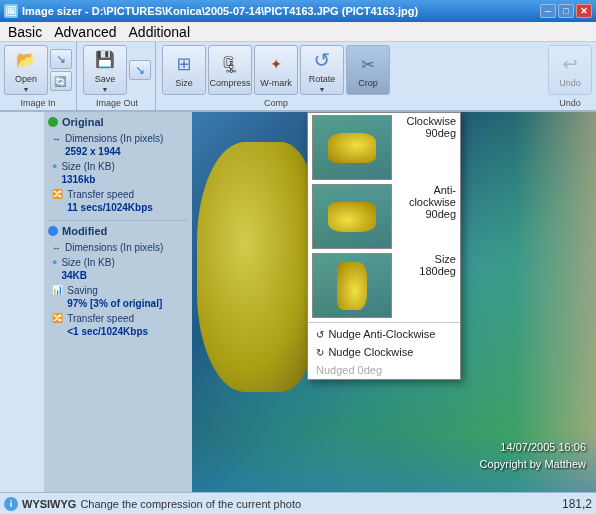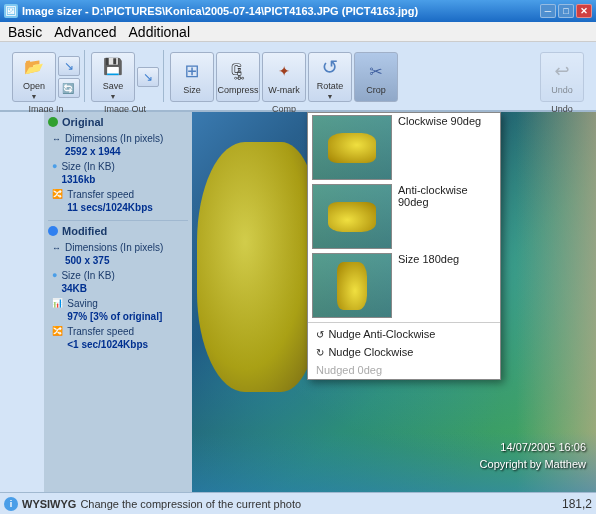--- a/index.html
+++ b/index.html
@@ -72,21 +72,21 @@
       border-radius: 2px;
     }
 
     
     .toolbar {
       background: #d4e4f7;
       height: 70px;
       border-bottom: 2px solid #a0b8d0;
       display: flex;
       align-items: stretch;
-      padding: 8px;
+      padding: 0;
       gap: 2px;
     }
     .toolbar-group {
       display: flex;
       flex-direction: column;
       align-items: center;
       border-right: 1px solid #a0b8d0;
       padding: 2px 4px;
     }
     .toolbar-group-label {
@@ -224,25 +224,26 @@
       text-shadow: 1px 1px 2px #000;
       text-align: right;
       line-height: 1.5;
     }
 
     
     .dropdown-menu {
       position: absolute;
       top: 0;
       left: 115px;
-      width: 194px;
+      width: 154px;
       background: white;
       border: 1px solid #888;
       box-shadow: 3px 3px 8px rgba(0,0,0,0.4);
       z-index: 100;
+      text-align: right;
     }
     .dropdown-item {
       display: flex;
       gap: 6px;
       align-items: flex-start;
       padding: 2px 4px;
       cursor: pointer;
     }
     .dropdown-item-label {
       font-size: 11px;
@@ -474,21 +475,20 @@
     <div class="panel-section">
       <div class="section-header">
         <div class="section-dot" style="background:#3080f0;"></div>
         <span class="section-title">Modified</span>
       </div>
       <div class="section-content">
         <div class="info-row">
           <span class="info-icon">↔</span>
           <div class="info-text">
             <div>Dimensions (In pixels)</div>
-            <div class="info-bold">500 x 375</div>
           </div>
         </div>
         <div class="info-row">
           <span class="info-icon" style="color:#4a9ee8;">●</span>
           <div class="info-text">
             <div>Size (In KB)</div>
             <div class="info-bold">34KB</div>
           </div>
         </div>
         <div class="info-row">

